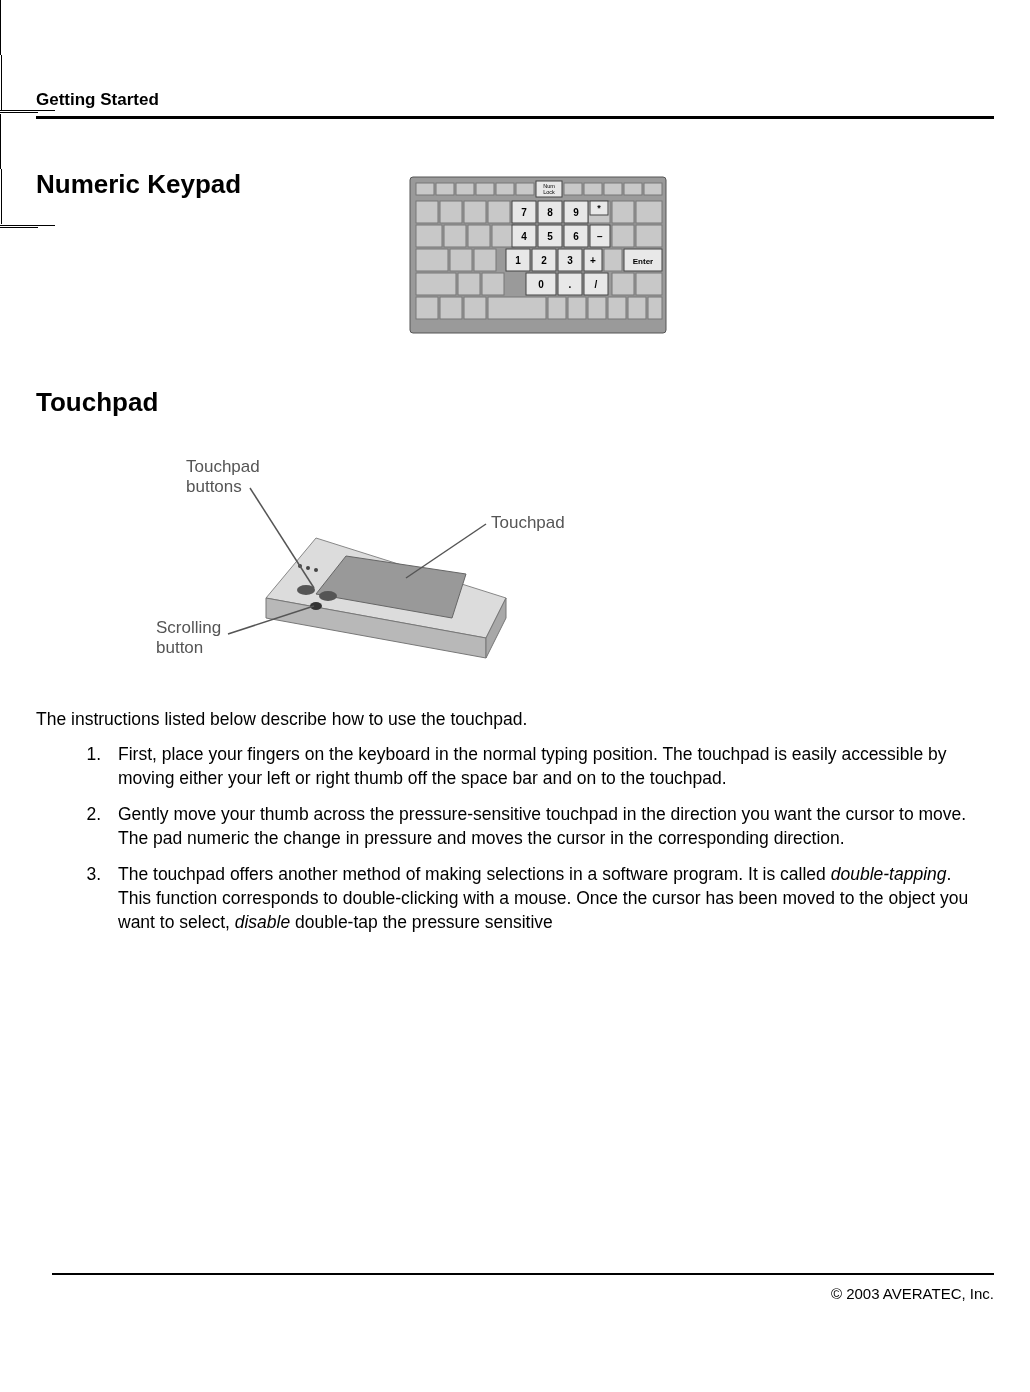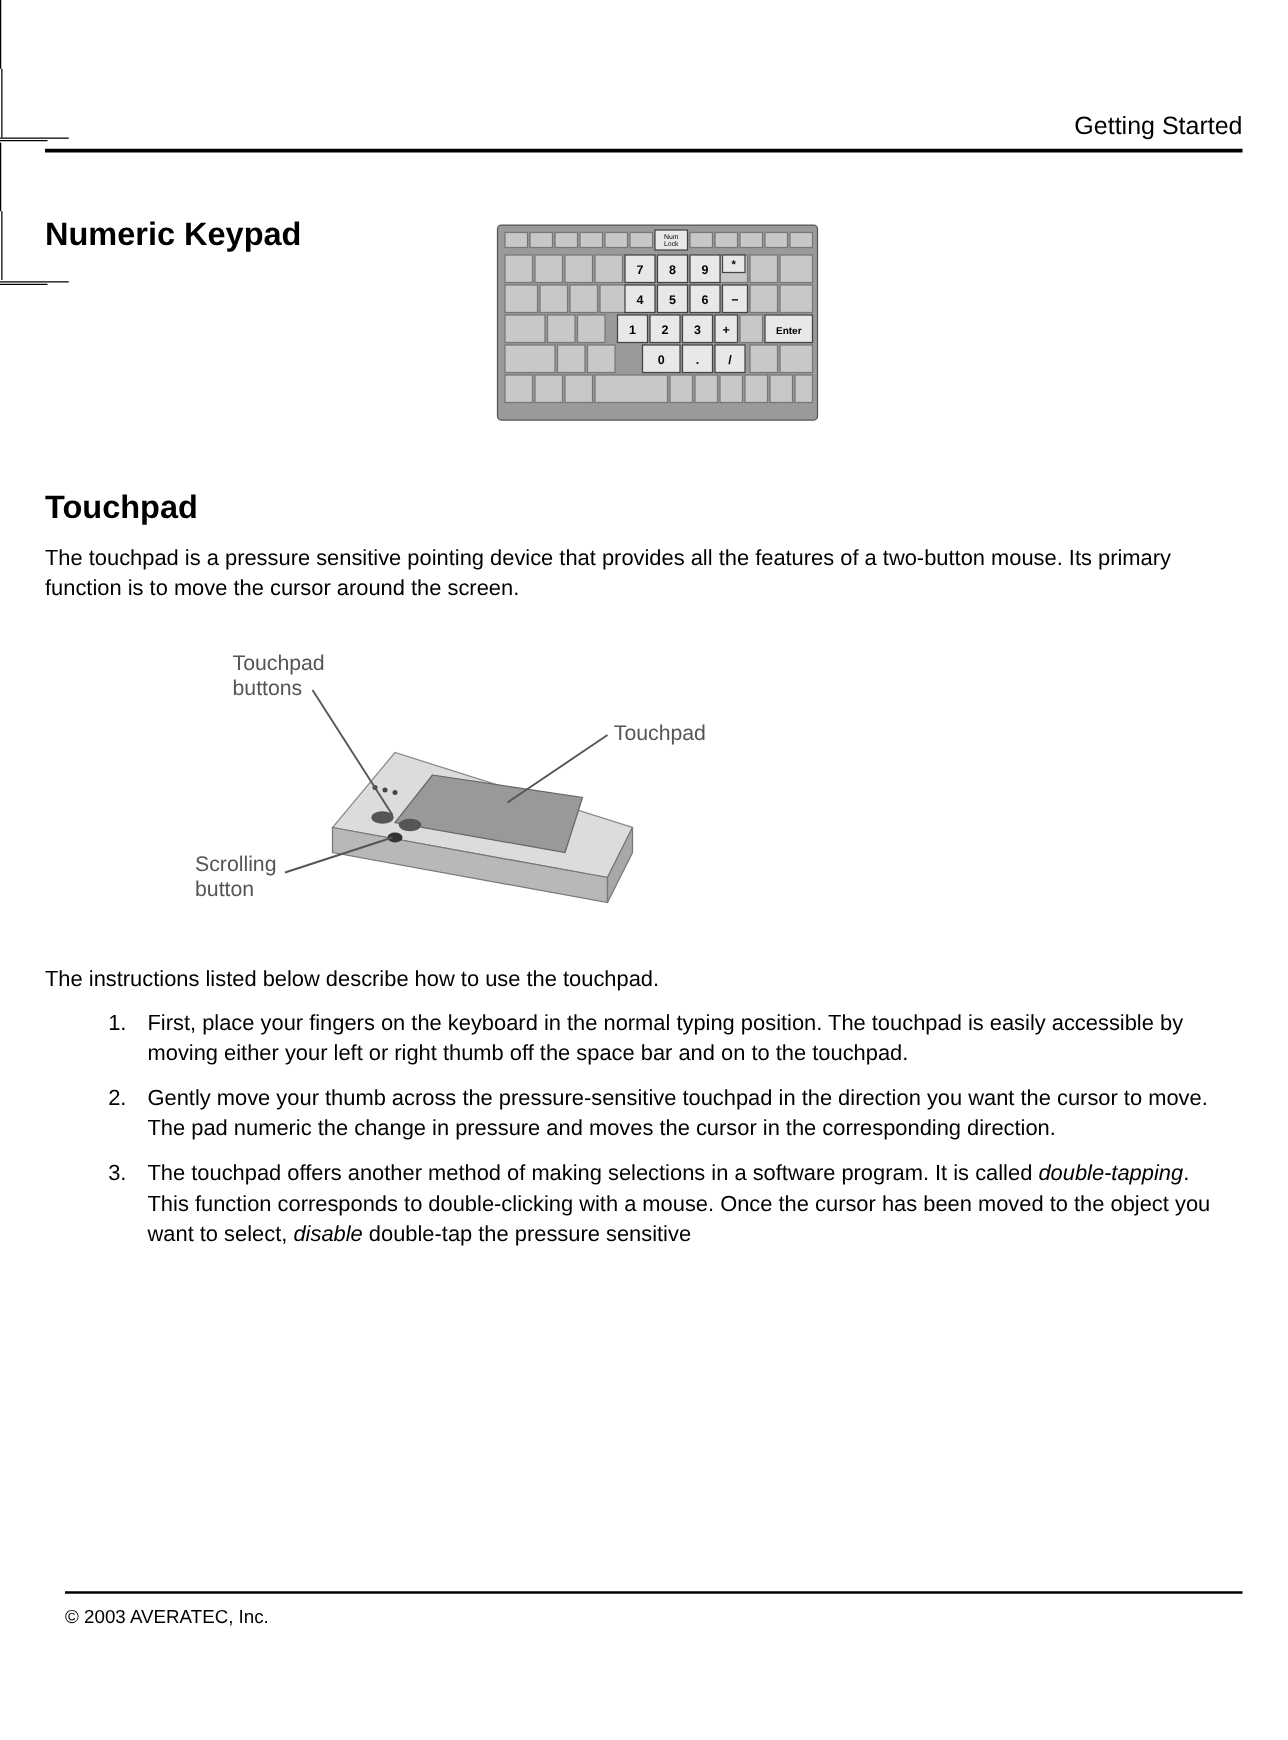--- a/index.html
+++ b/index.html
@@ -21,34 +21,34 @@
     .cm-br-h { right: 94px; bottom: 68px; width: 38px; height: 2px; border-bottom: 1px solid #000; }
 
     .page-content {
       position: absolute;
       left: 36px;
       right: 36px;
       top: 90px;
       bottom: 90px;
     }
     .header {
-      text-align: right;
-      font-weight: normal;
-      font-size: 20px;
+      text-align: left;
+      font-weight: bold;
+      font-size: 17px;
       padding-right: 0;
       margin-bottom: 6px;
     }
     .header-rule {
       border: none;
       border-top: 3px solid #000;
       margin-bottom: 50px;
     }
     .section-row {
       display: flex;
-      gap: 40px;
+      gap: 52px;
       margin-bottom: 50px;
     }
     .section-text { flex: 0 0 320px; }
     h2 {
       font-size: 26px;
       font-weight: bold;
       margin-bottom: 14px;
     }
     p {
       font-size: 17.5px;
@@ -76,21 +76,21 @@
       line-height: 1.38;
       padding-left: 12px;
       margin-bottom: 12px;
     }
 
     .footer {
       position: absolute;
       bottom: 0;
       left: 16px;
       right: 0;
-      text-align: left;
+      text-align: right;
     }
     .footer-rule {
       border: none;
       border-top: 2px solid #000;
       margin-bottom: 10px;
     }
     .footer-text { font-size: 15px; }
   </style>
 </head>
 <body>
@@ -209,21 +209,20 @@
             <text x="162" y="113">.</text>
             <text x="188" y="113">/</text>
           <text x="235" y="89" font-size="8">Enter</text>
         </g>
       </svg>
     </div>
   </div>
 
   <div class="touchpad-section">
     <h2>Touchpad</h2>
-    <p>The touchpad is a pressure sensitive pointing device that provides all the features of a two-button mouse. Its primary function is to move the cursor around the screen.</p>
 
     <div class="touchpad-figure">
       <svg class="touchpad-svg" width="520" height="230" viewBox="0 0 520 230">
 
         <text x="50" y="24" font-size="17" fill="#555">Touchpad</text>
         <text x="50" y="44" font-size="17" fill="#555">buttons</text>
         <text x="355" y="80" font-size="17" fill="#555">Touchpad</text>
         <text x="20" y="185" font-size="17" fill="#555">Scrolling</text>
         <text x="20" y="205" font-size="17" fill="#555">button</text>
 

